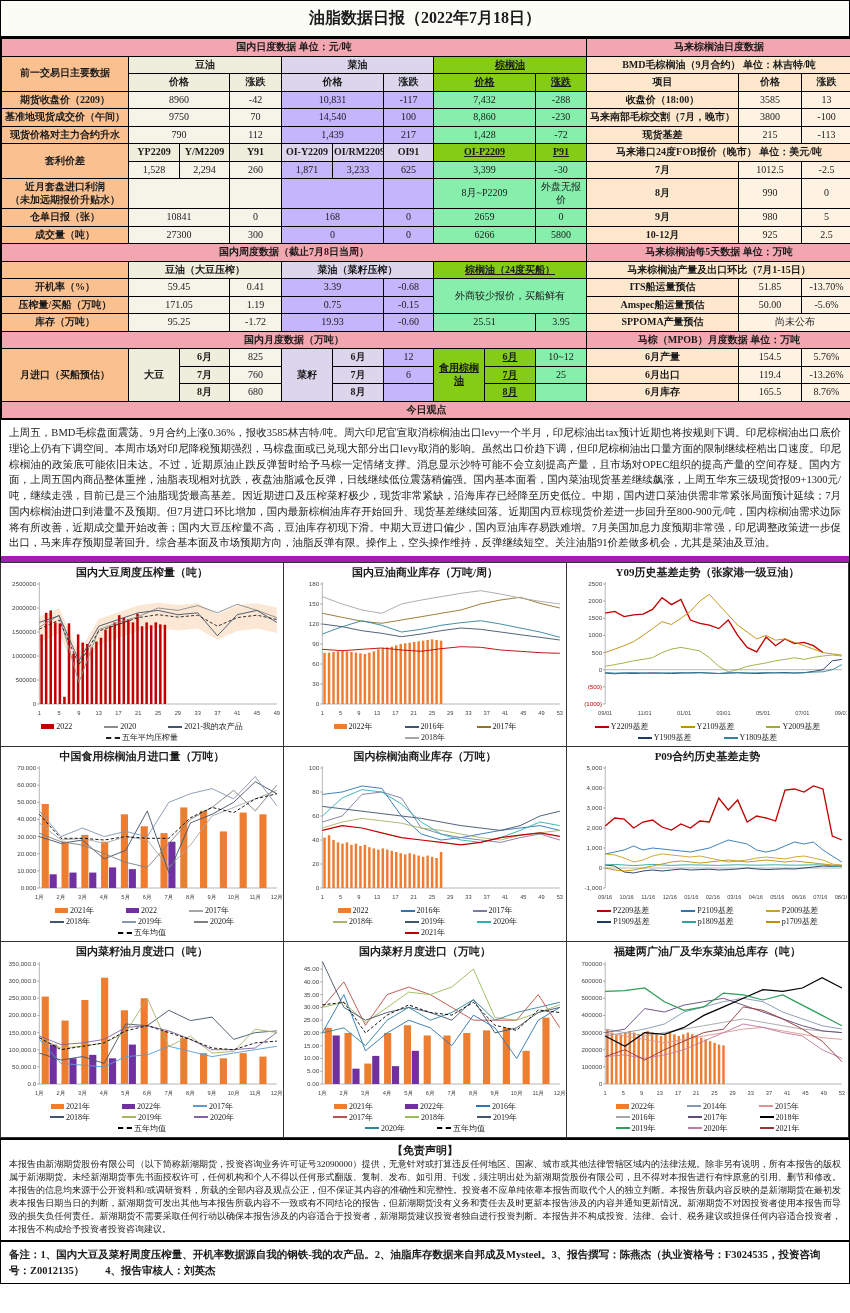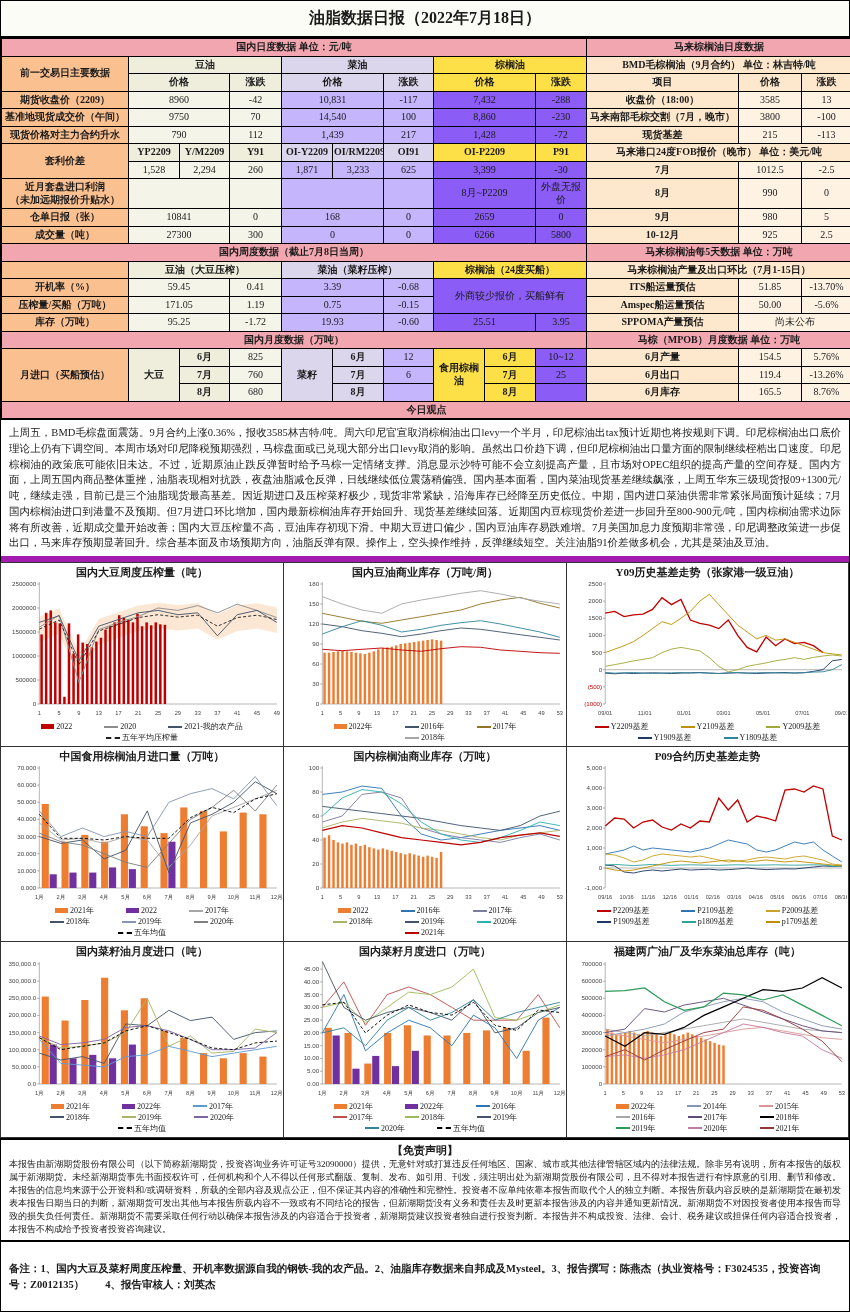--- a/index.html
+++ b/index.html
@@ -8,39 +8,39 @@
   .rtitle{background:#FCFCF6;border-bottom:2px solid #000;text-align:center;
           font-size:16px;font-weight:bold;padding:7px 0;}
   table.main{border-collapse:collapse;table-layout:fixed;width:848px;}
   table.main td{border:1px solid #000;text-align:center;font-size:10px;padding:2px 1px;line-height:1.25;overflow:hidden;}
   .k-hdr{background:#F2A6B0;font-weight:bold;font-size:11px;}
   .k-lbl{background:#FAC090;font-weight:bold;}
   .k-s{background:#F5F4E9;}
   .k-s2{background:#EFEEDC;font-weight:bold;}
   .k-r{background:#c4b5fd;}
   .k-r2{background:#DCD6EC;font-weight:bold;}
-  .k-p{background:#8b5cf6;}
-  .k-p2{background:#fde047;font-weight:bold;}
+  .k-p{background:#86efac;}
+  .k-p2{background:#84cc16;font-weight:bold;text-decoration:underline;}
   .k-m{background:#FDE8CD;font-weight:bold;}
   .k-mv{background:#FEF3E3;}
   .k-sm{font-size:9px;}
   .k-pre{white-space:pre-line;}
   .opinion{border-top:1px solid #000;padding:5px 8px;font-size:10.5px;line-height:1.5;
            text-align:justify;background:#fff;}
   .charts{display:grid;grid-template-columns:283px 283px 282px;border-top:7px solid #a21caf;}
   .chart{border:1px solid #333;margin:-1px 0 0 -1px;padding:2px 1px 1px 1px;background:#fff;}
   .ctitle{text-align:center;font-weight:bold;font-size:11px;line-height:1.2;margin:1px 0 0 0;}
   .clegend{display:flex;flex-wrap:wrap;justify-content:center;align-items:center;padding:0 2px 2px 2px;}
   .lgi{margin:0 16px;font-size:8px;white-space:nowrap;display:inline-flex;align-items:center;}
   .swb{display:inline-block;width:13px;height:5px;margin-right:2px;}
   .swl{display:inline-block;width:14px;height:0;border-top:2px solid;margin-right:2px;}
   .disc{border-top:2px solid #000;padding:3px 8px 4px 8px;}
   .disc .dt{text-align:center;font-weight:bold;font-size:11px;}
   .disc .dx{font-size:9px;line-height:1.45;text-align:justify;}
-  .foot{border-top:2px solid #000;padding:19px 8px;font-size:10.5px;font-weight:bold;line-height:1.5;}
+  .foot{border-top:2px solid #000;padding:5px 8px;font-size:10.5px;font-weight:bold;line-height:1.5;}
   svg text{font-family:"Liberation Sans","DejaVu Sans",sans-serif;}
 </style>
 </head>
 <body>
 
 <div class="page">
   <div class="rtitle">油脂数据日报（2022年7月18日）</div>
   <table class="main">
       <colgroup>
         <col style="width: 127px;">

